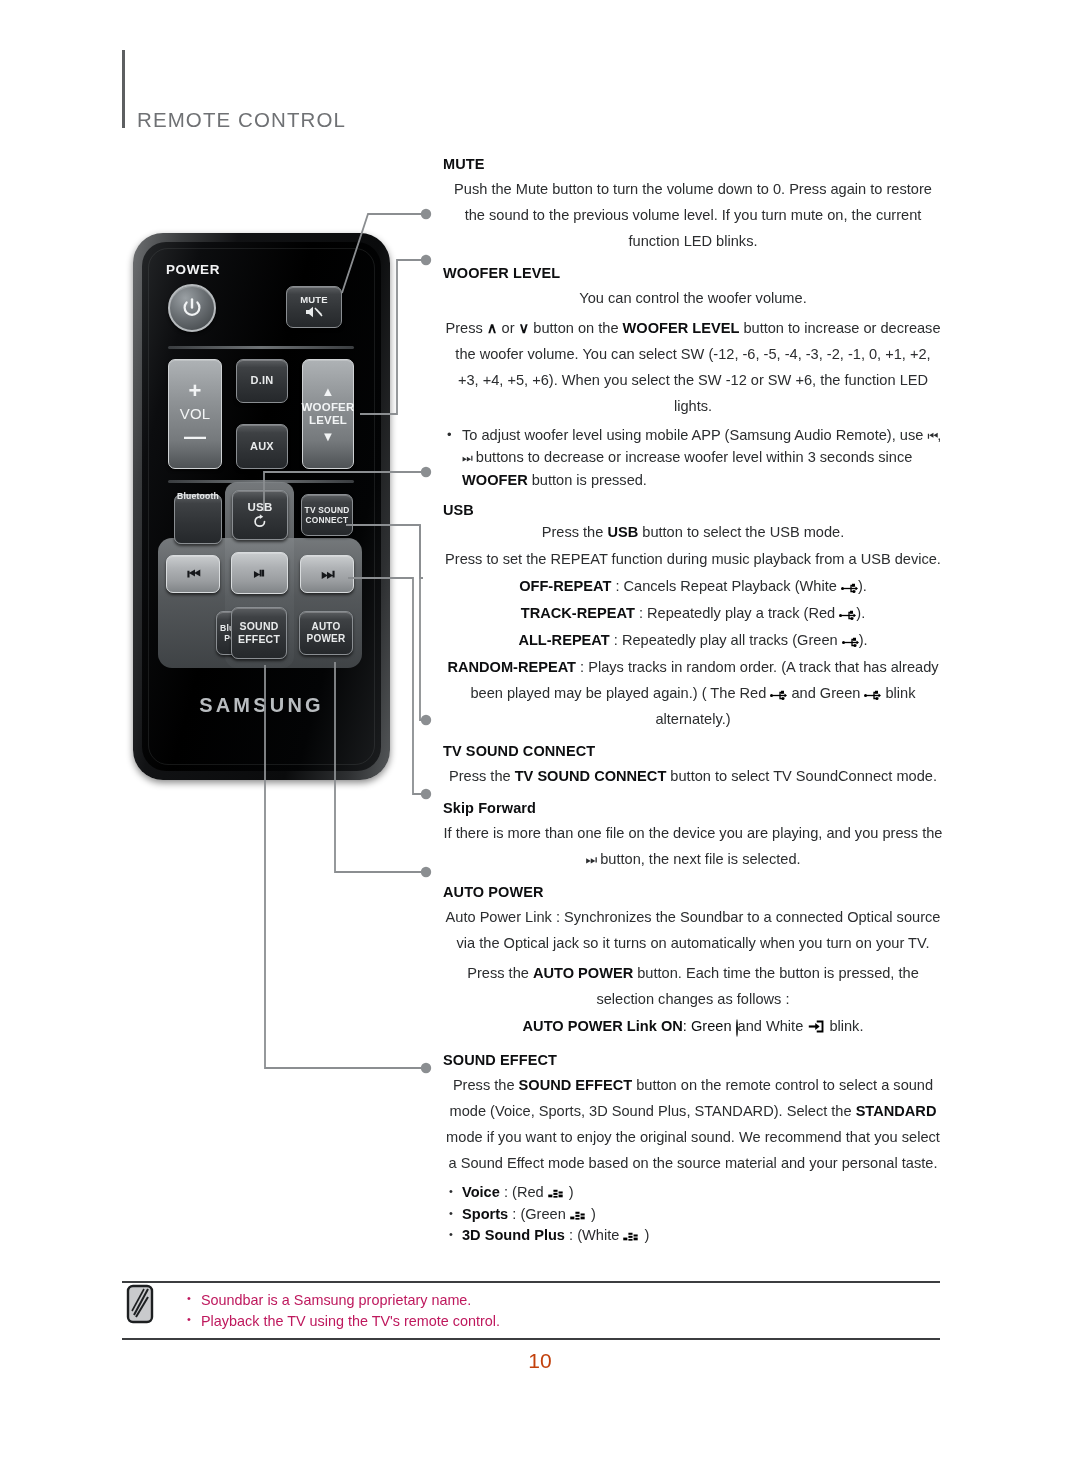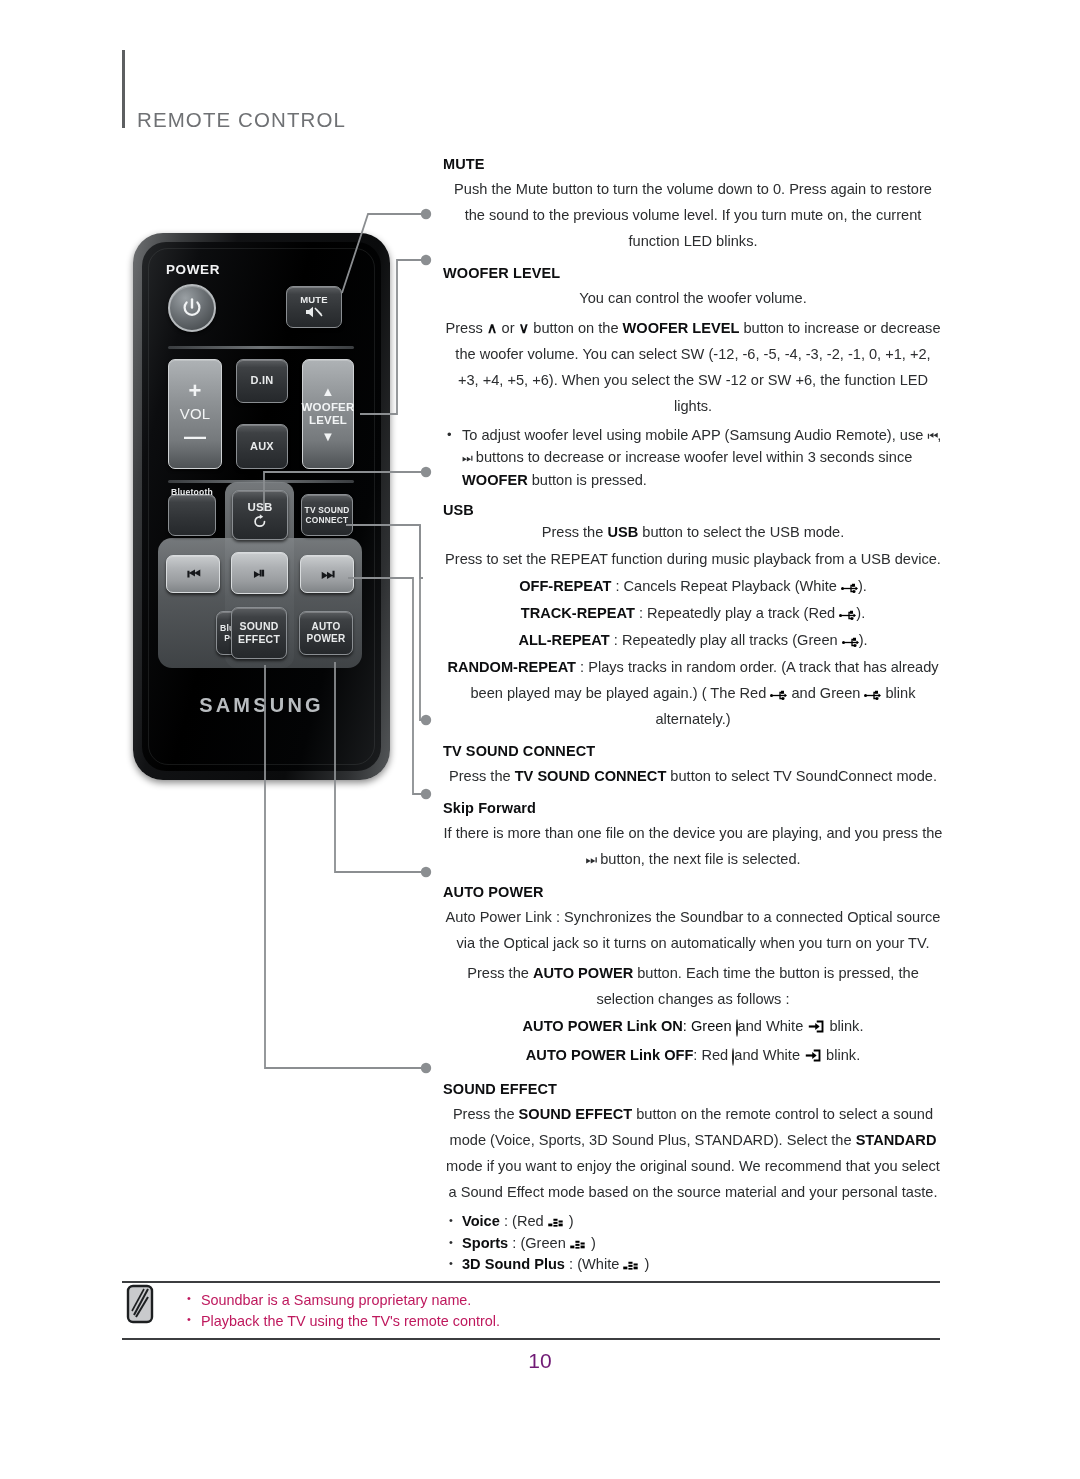--- a/index.html
+++ b/index.html
@@ -70,21 +70,21 @@
   #btn-power { left: 26px; top: 42px; width: 48px; height: 48px; border-radius: 50%;
       background: radial-gradient(circle at 35% 28%,#9aa0a4 0%,#6a6f73 45%,#3a3e41 100%);
       border: 2px solid #b6babd; }
   .lbl-power { position: absolute; left: 24px; top: 20px; color:#f2f3f4; font-size: 13.5px;
       font-weight: 700; letter-spacing: .6px; }
   #btn-mute { left: 144px; top: 44px; width: 56px; height: 42px; }
   #btn-volume { left: 26px; top: 117px; width: 54px; height: 110px; }
   #btn-din   { left: 94px; top: 117px; width: 52px; height: 44px; text-align: center; }
   #btn-aux   { left: 94px; top: 182px; width: 52px; height: 45px; }
   #btn-woofer{ left: 160px; top: 117px; width: 52px; height: 110px; }
-  #btn-bt    { left: 26px; top: 252px; width: 48px; height: 42px; gap: 44px; }
+  #btn-bt    { left: 32px; top: 252px; width: 48px; height: 50px; gap: 44px; }
   #btn-usb   { left: 90px; top: 248px; width: 56px; height: 50px; }
   #btn-tvsc  { left: 159px; top: 252px; width: 52px; height: 42px; }
   #btn-prev  { left: 24px; top: 313px; width: 54px; height: 38px; }
   #btn-play  { left: 89px; top: 310px; width: 57px; height: 42px; }
   #btn-next  { left: 158px; top: 313px; width: 54px; height: 38px; }
   #btn-btpow { left: 26px; top: 369px; width: 50px; height: 44px; margin-left: 48px; }
   #btn-sfx   { left: 89px; top: 365px; width: 56px; height: 52px; }
   #btn-autop { left: 157px; top: 369px; width: 54px; height: 44px; }
 
   .dpad-plate {
@@ -129,21 +129,21 @@
 
   
   .note-top-rule { position: absolute; left: 122px; top: 1281px; width: 818px; height: 2px; background: #3c3e40; }
   .note-bot-rule { position: absolute; left: 122px; top: 1338px; width: 818px; height: 2px; background: #3c3e40; }
   .note-icon { position: absolute; left: 126px; top: 1284px; width: 34px; height: 40px; }
   .note-list { position: absolute; left: 182px; top: 1290px; width: 700px; }
   .note-list li { position: relative; padding-left: 19px; list-style: none;
      font-size: 14.4px; line-height: 21px; color: #be185d; }
   .note-list li::before { content: "\2022"; position: absolute; left: 5px; top: -2px; font-size: 11px; }
   .pageno { position: absolute; left: 0; right: 0; top: 1349px; text-align: center;
-     font-size: 21px; color: #701a75; font-weight: 400; }
+     font-size: 21px; color: #c2410c; font-weight: 400; }
 </style>
 </head>
 <body>
 
 <div class="page">
 
   <div class="hdr-rule"></div>
   <div class="hdr-title">REMOTE CONTROL</div>
 
   <div class="remote-wrap">
@@ -342,25 +342,20 @@
     <div class="sec-h">TV SOUND CONNECT</div>
     <p class="body"><span>Press the </span><b>TV SOUND CONNECT</b><span> button to select TV SoundConnect mode.</span></p>
 
     <div class="sec-h mixed">Skip Forward</div>
     <p class="body"><span>If there is more than one file on the device you are playing, and you press the </span><span class="ico-skip" style="font-size:13px">⏭</span><span> button, the next file is selected.</span></p>
 
     <div class="sec-h">AUTO POWER</div>
     <p class="body">Auto Power Link : Synchronizes the Soundbar to a connected Optical source via the Optical jack so it turns on automatically when you turn on your TV.</p>
     <p class="body"><span>Press the </span><b>AUTO POWER</b><span> button. Each time the button is pressed, the selection changes as follows :</span></p>
     <p class="body tight"><b>AUTO POWER Link ON</b><b style="font-weight:400">: Green </b><span class="ico-led"></span><span> and White </span><svg class="ico ico-optical" viewBox="0 0 24 18">
-          <path d="M13 2h8v14h-8" stroke="#000" stroke-width="2.6" fill="none"></path>
-          <path d="M2 9h13" stroke="#000" stroke-width="3"></path>
-          <path d="M11 4l6 5-6 5z"></path>
-        </svg><span> blink.</span></p>
-    <p class="body tight"><b>AUTO POWER Link OFF</b><span>: Red </span><span class="ico-led"></span><span> and White </span><svg class="ico ico-optical" viewBox="0 0 24 18">
           <path d="M13 2h8v14h-8" stroke="#000" stroke-width="2.6" fill="none"></path>
           <path d="M2 9h13" stroke="#000" stroke-width="3"></path>
           <path d="M11 4l6 5-6 5z"></path>
         </svg><span> blink.</span></p>
 
     <div class="sec-h">SOUND EFFECT</div>
     <p class="body"><span>Press the </span><b>SOUND EFFECT</b><span> button on the remote control to select a sound mode (Voice, Sports, 3D Sound Plus, STANDARD). Select the </span><b>STANDARD</b><span> mode if you want to enjoy the original sound. We recommend that you select a Sound Effect mode based on the source material and your personal taste.</span></p>
     <ul class="bul sm">
       <li><b>Voice</b><span> : (Red </span><svg class="ico ico-eq" viewBox="0 0 24 16">
             <rect x="0" y="11" width="6" height="4"></rect>

